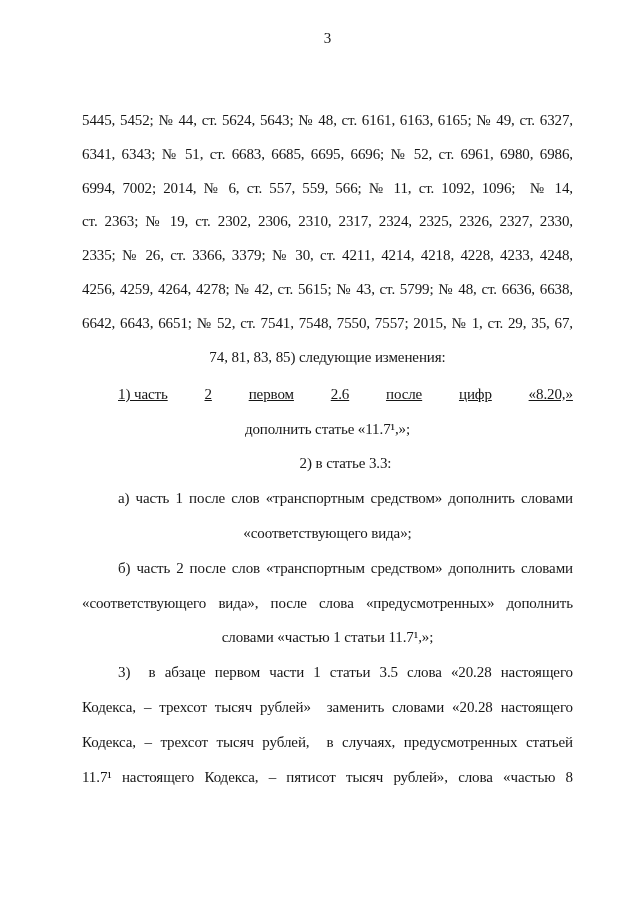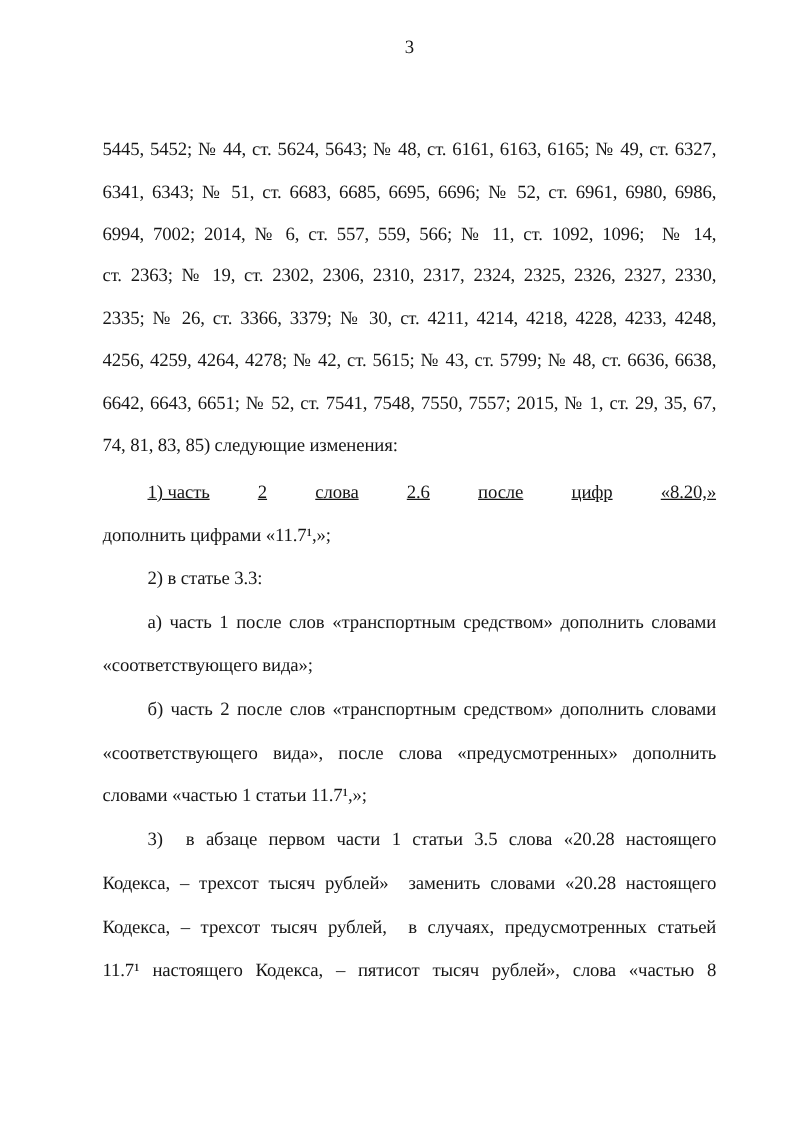--- a/index.html
+++ b/index.html
@@ -34,20 +34,21 @@
     left: 82px;
     width: 491px;
     font-size: 15px;
     margin-top: 42px;
   }
   .line {
     height: 33.8px;
     line-height: 33.8px;
     overflow: hidden;
     white-space: normal;
+    text-align: center;
   }
   .items { margin-top: 2.5px; }
   .items .line {
     height: 34.8px;
     line-height: 34.8px;
   }
   
   .j {
     text-align: justify;
     text-align-last: justify;
@@ -80,27 +81,27 @@
       <div class="line j">4256, 4259, 4264, 4278; № 42, ст. 5615; № 43, ст. 5799; № 48, ст. 6636, 6638,</div>
       <div class="line j">6642, 6643, 6651; № 52, ст. 7541, 7548, 7550, 7557; 2015, № 1, ст. 29, 35, 67,</div>
       <div class="line">74, 81, 83, 85) следующие изменения:</div>
     </div>
 
     <div class="items">
 
       <div class="line flexline ind">
         <span>1)&nbsp;часть</span>
         <span>2</span>
-        <span>слова</span>
+        <span>первом</span>
         <span>2.6</span>
         <span>после</span>
         <span>цифр</span>
         <span>«8.20,»</span>
       </div>
-      <div class="line">дополнить цифрами «11.7¹,»;</div>
+      <div class="line">дополнить статье «11.7¹,»;</div>
 
       <div class="line ind">2) в статье 3.3:</div>
 
       <div class="line j ind">а) часть 1 после слов «транспортным средством» дополнить словами</div>
       <div class="line">«соответствующего вида»;</div>
 
       <div class="line j ind">б) часть 2 после слов «транспортным средством» дополнить словами</div>
       <div class="line j">«соответствующего вида», после слова «предусмотренных» дополнить</div>
       <div class="line">словами «частью 1 статьи 11.7¹,»;</div>
 

